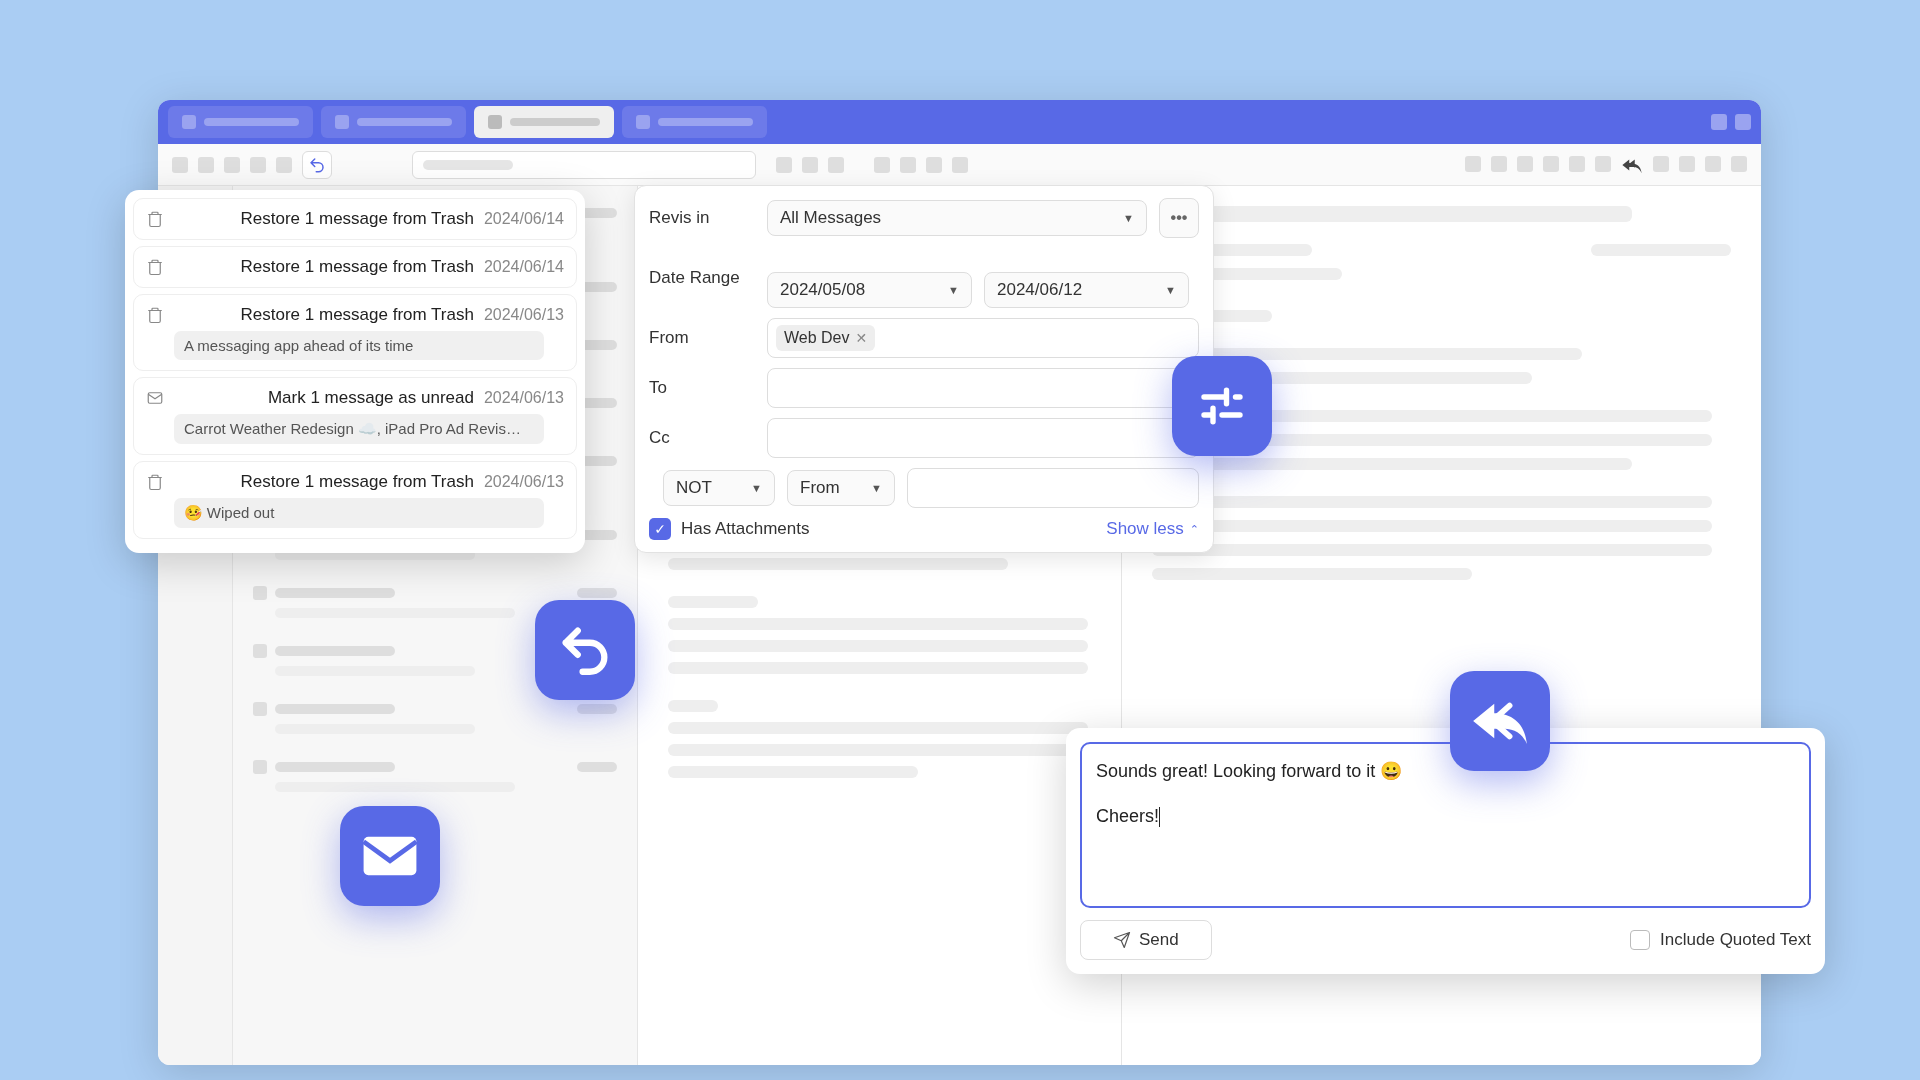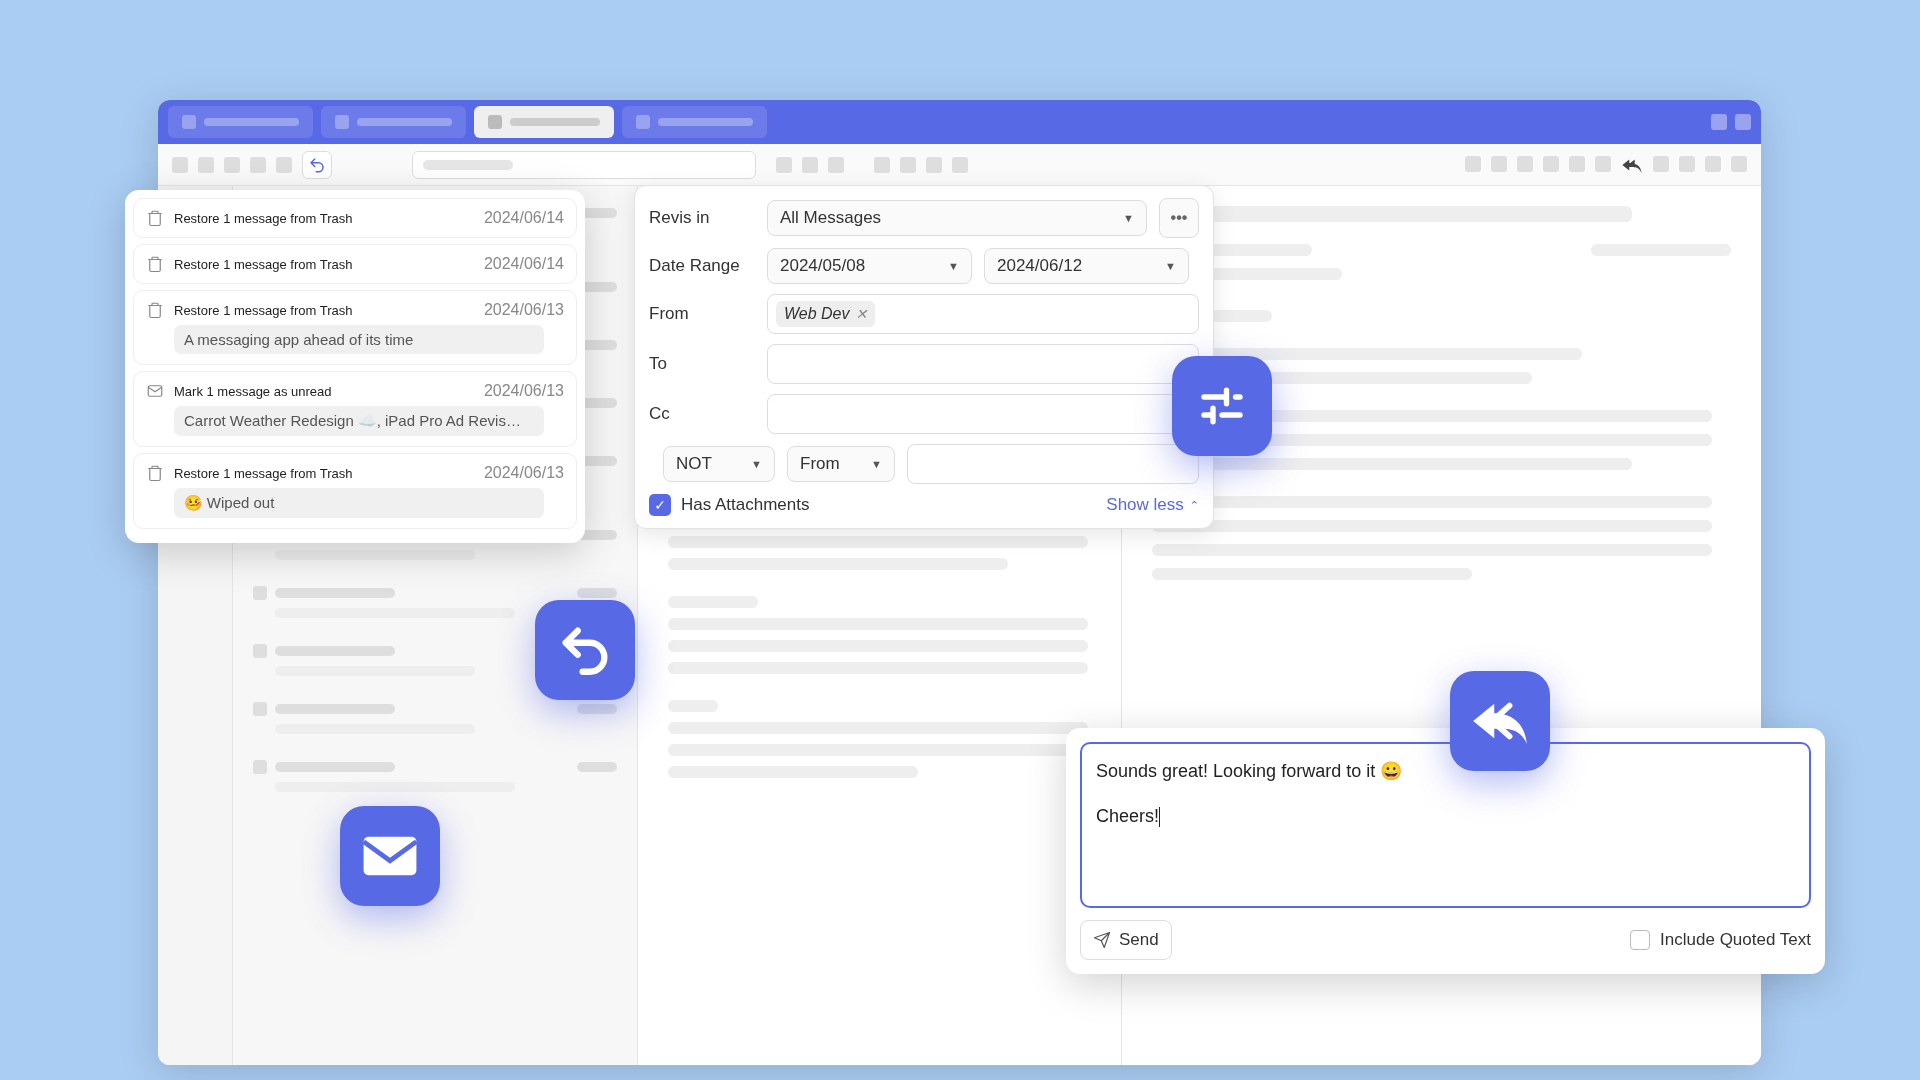--- a/index.html
+++ b/index.html
@@ -94,21 +94,21 @@
   border-radius: 14px;
   box-shadow: 0 10px 40px rgba(0,0,0,0.18);
   padding: 8px;
 }
 .undo-item {
   border:1px solid #eee; border-radius:10px; padding: 10px 12px;
   margin-bottom: 6px;
 }
 .undo-row1 { display:flex; align-items:center; gap:10px; }
 .undo-icon { width:18px; height:18px; color:#888; flex-shrink:0; }
-.undo-title { font-size: 13px; color:#222; flex:1; }
+.undo-title { font-size: 17px; color:#222; flex:1;text-align:right; }
 .undo-date { font-size: 16px; color:#888; }
 .undo-pill {
   margin-top: 6px; margin-left: 28px;
   background:#f0f0f0; border-radius: 7px; padding: 6px 10px;
   font-size: 15px; color:#555;
   white-space: nowrap; overflow:hidden; text-overflow: ellipsis;
   max-width: 370px;
 }
 
 
@@ -122,31 +122,31 @@
   box-shadow: 0 6px 24px rgba(0,0,0,0.10);
   padding: 12px 14px;
 }
 .f-row { display:flex; align-items:center; gap:12px; margin-bottom: 10px; }
 .f-label { width: 106px; font-size: 17px; color:#333; }
 .select-box {
   flex:1; height: 36px; border:1px solid #ddd; border-radius:8px; background:#fafafa;
   display:flex; align-items:center; justify-content:space-between; padding:0 12px;
   font-size: 17px; color:#333;
 }
-.select-box.sm { flex: 0 0 205px; }
+.select-box.sm { flex: 0 0 205px; margin-top: 24px; }
 .select-box.xs { flex: 0 0 112px; }
 .select-box.xs2 { flex: 0 0 108px; }
 .more-btn {
   width: 40px; height: 40px; border:1px solid #ddd; border-radius:8px; background:#fafafa;
   display:flex; align-items:center; justify-content:center; font-weight:bold; color:#666;
 }
 .chev { font-size: 11px; color:#555; }
 .input-box {
   flex:1; height:40px; border:1px solid #ddd; border-radius:8px; background:#fff;
-  display:flex; align-items:center; padding:0 8px; gap:6px;font-style:italic;
+  display:flex; align-items:center; padding:0 8px; gap:6px;
 }
 .chip {
   background:#eee; border-radius:6px; padding:4px 8px; display:flex; align-items:center; gap:6px;
   font-size:16px; color:#333;
 }
 .chip .x { color:#888; font-size:14px; cursor:pointer; }
 .check-row { display:flex; align-items:center; gap:10px; margin-top: 2px; }
 .checkbox {
   width:22px; height:22px; border-radius:5px; background:#5869e6;
   display:flex; align-items:center; justify-content:center; color:#fff; font-size:14px;
@@ -165,21 +165,21 @@
   padding: 14px;
 }
 .compose-area {
   border: 2.5px solid #5869e6; border-radius: 10px; padding: 14px;
   font-size: 18px; color:#222; min-height: 166px; line-height: 1.5;
 }
 .compose-area .cursor { border-right: 1.5px solid #222; display:inline-block; height:1.1em; vertical-align:middle; }
 .compose-footer { display:flex; align-items:center; gap:14px; margin-top: 12px; }
 .send-btn {
   height: 40px; border:1px solid #ddd; border-radius:8px; background:#fff;
-  display:flex; align-items:center; gap:8px; padding: 0 12px; font-size:17px; color:#333;
+  display:flex; align-items:center; gap:8px; padding: 0 32px; font-size:17px; color:#333;
 }
 .quoted { margin-left:auto; display:flex; align-items:center; gap:10px; font-size:17px; color:#333; }
 .quoted .cb { width:20px; height:20px; border:1.5px solid #bbb; border-radius:4px; }
 
 
 .float-icon {
   position:absolute; width:100px; height:100px; border-radius:24px;
   background:#5869e6; display:flex; align-items:center; justify-content:center;
   color:#fff; box-shadow: 0 12px 36px rgba(88,105,230,0.45);
 }

